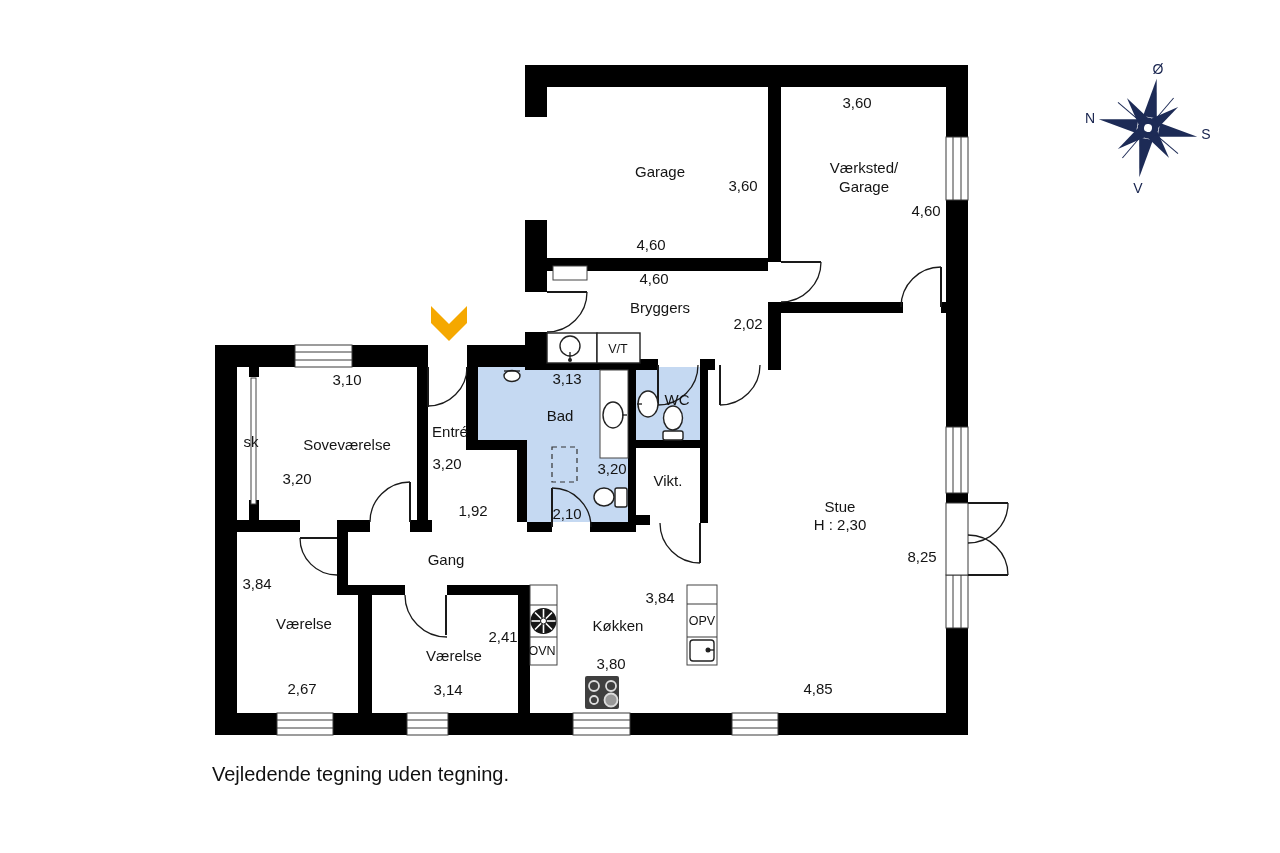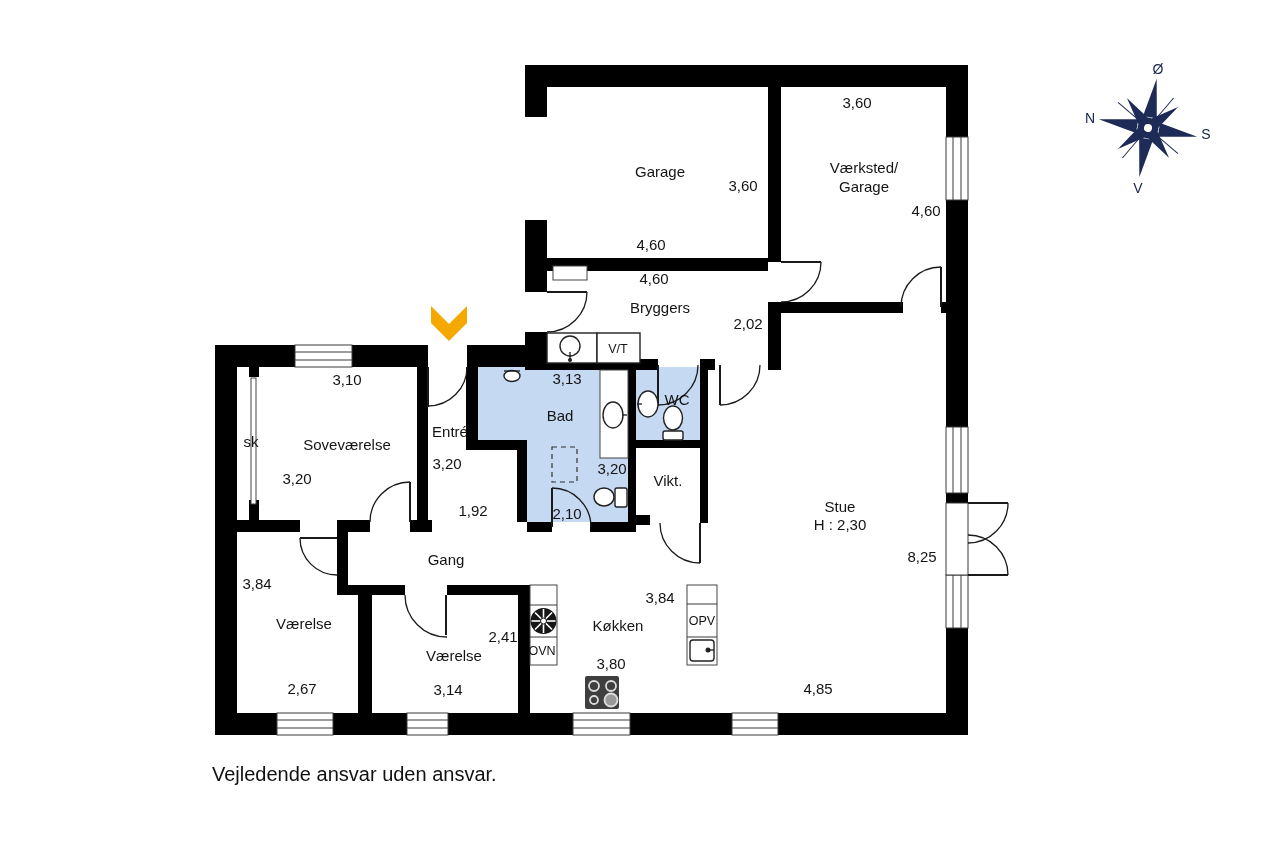--- a/index.html
+++ b/index.html
@@ -327,14 +327,14 @@
     <text class="small" x="542" y="655" text-anchor="middle">OVN</text>
     <text class="small" x="702" y="625" text-anchor="middle">OPV</text>
 
     <text x="840" y="512" text-anchor="middle">Stue</text>
     <text x="840" y="530" text-anchor="middle">H : 2,30</text>
     <text x="922" y="562" text-anchor="middle">8,25</text>
     <text x="818" y="694" text-anchor="middle">4,85</text>
   </g>
 </svg>
 
-<div class="disclaimer">Vejledende ansvar uden ansvar.</div>
+<div class="disclaimer">Vejledende tegning uden tegning.</div>
 </div>
 
 </body></html>

